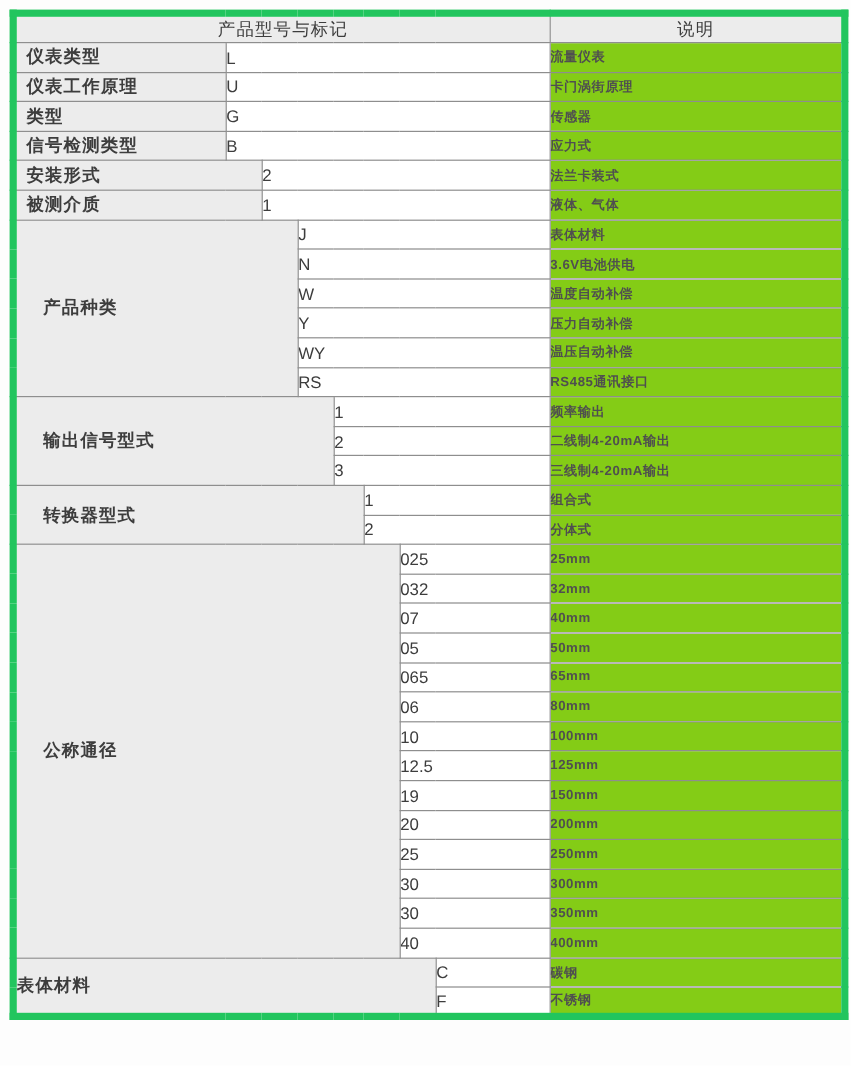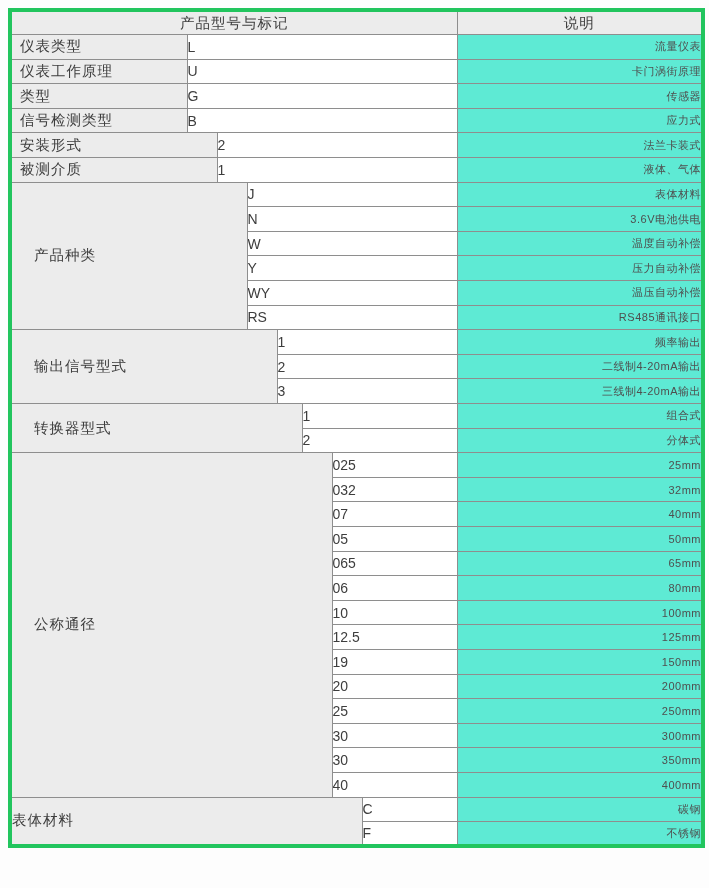--- a/index.html
+++ b/index.html
@@ -12,21 +12,21 @@
     width: 709px;
     height: 888px;
     box-sizing: border-box;
     padding: 8px 8px 7px 8px;
     background: #fdfdfd;
   }
   table.spec-table {
     border-collapse: collapse;
     width: 693px;
     table-layout: fixed;
-    border: 4px solid #22c55e;
+    border: 6px solid #22c55e;
   }
   .spec-table th,
   .spec-table td {
     border: 1px solid #8e8e8e;
     height: 24.6px;
     padding: 0;
     box-sizing: border-box;
     overflow: hidden;
     white-space: nowrap;
   }
@@ -38,40 +38,42 @@
     text-align: center;
     letter-spacing: 1px;
   }
   .label-cell {
     background: #ececec;
     font-size: 14.5px;
     color: #3d3d3d;
     text-align: left;
     vertical-align: middle;
     letter-spacing: 1px;
+    font-weight: bold;
   }
   .label-cell.indent-1, .label-cell.indent-2 { padding-left: 8px; }
   .label-cell.indent-3, .label-cell.indent-4,
   .label-cell.indent-5, .label-cell.indent-6 { padding-left: 22px; }
   .label-cell.indent-7 { }
   .code-cell {
     background: #ffffff;
     font-size: 14px;
     color: #3d3d3d;
     text-align: left;
     padding-left: 7px;
     vertical-align: middle;
   }
   .desc-cell {
-    background: #5eead4;
+    background: #84cc16;
     font-size: 11px;
     color: #4f4f4f;
-    text-align: right;
+    text-align: left;
     vertical-align: middle;
     letter-spacing: 0.5px;
+    font-weight: bold;
   }
 </style>
 </head>
 <body>
 
 <div class="page">
   <table class="spec-table">
     <colgroup>
       <col style="width:177px">
       <col style="width:30px">

